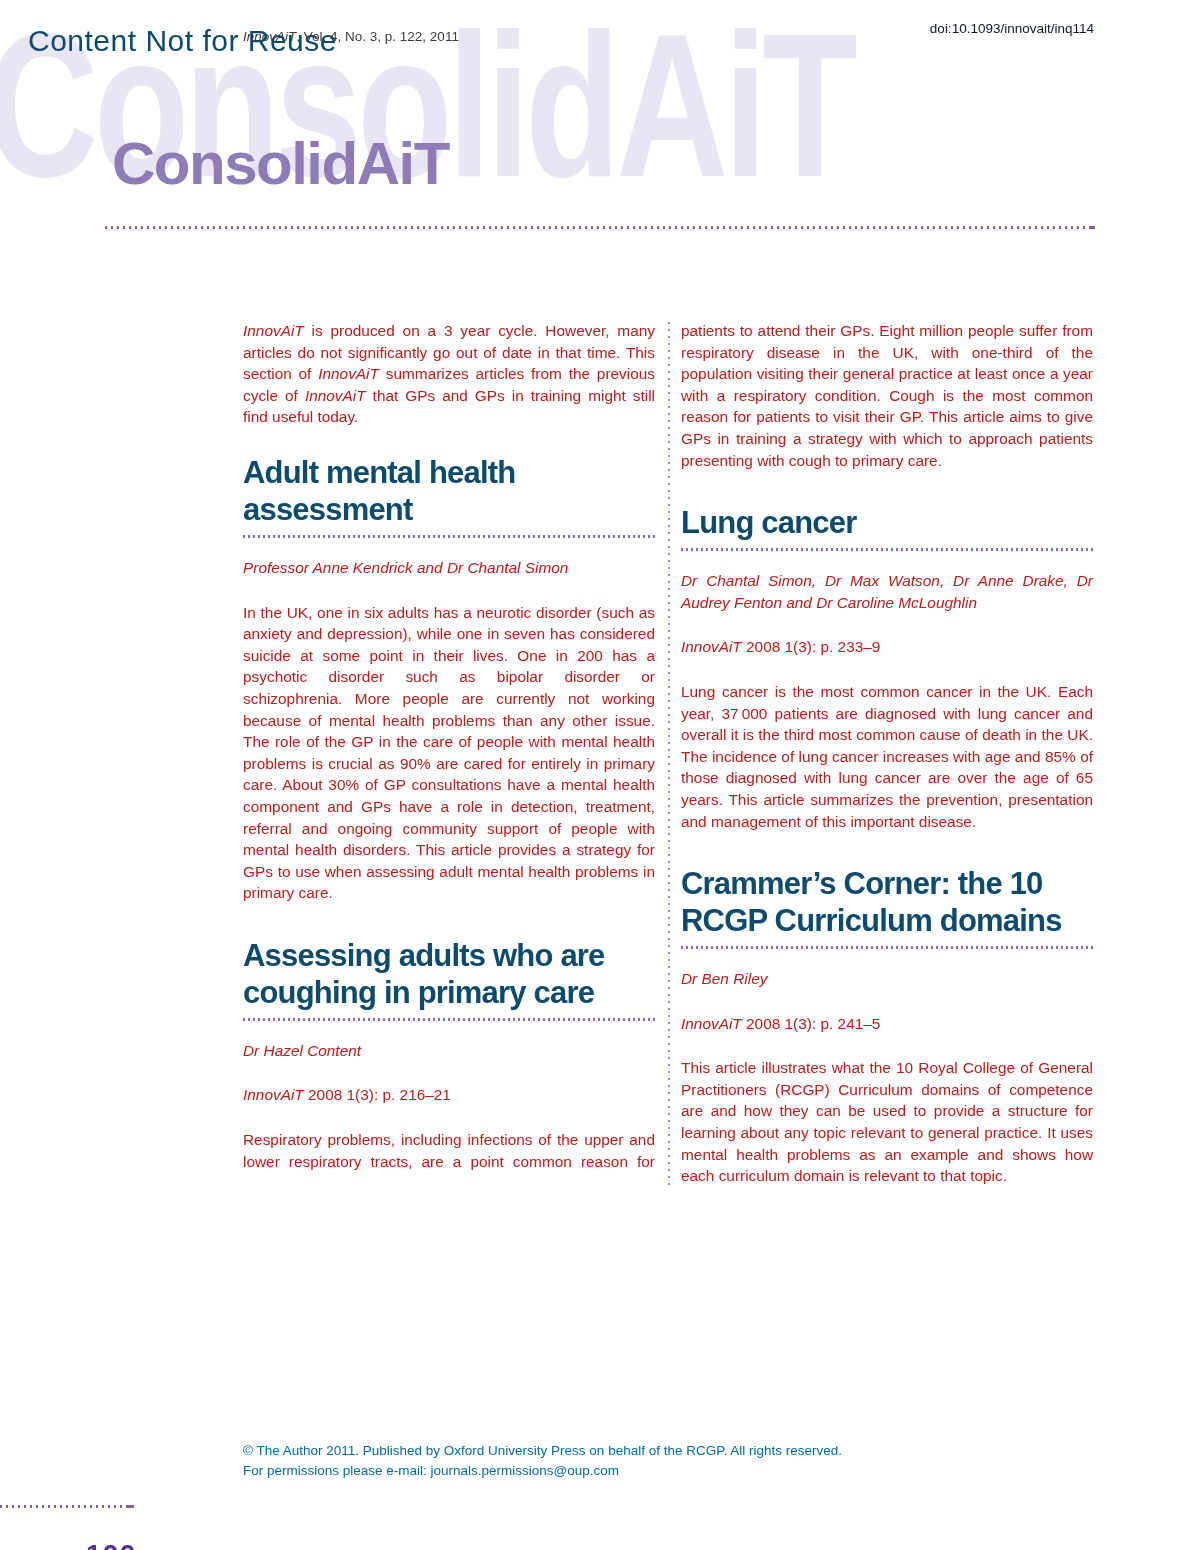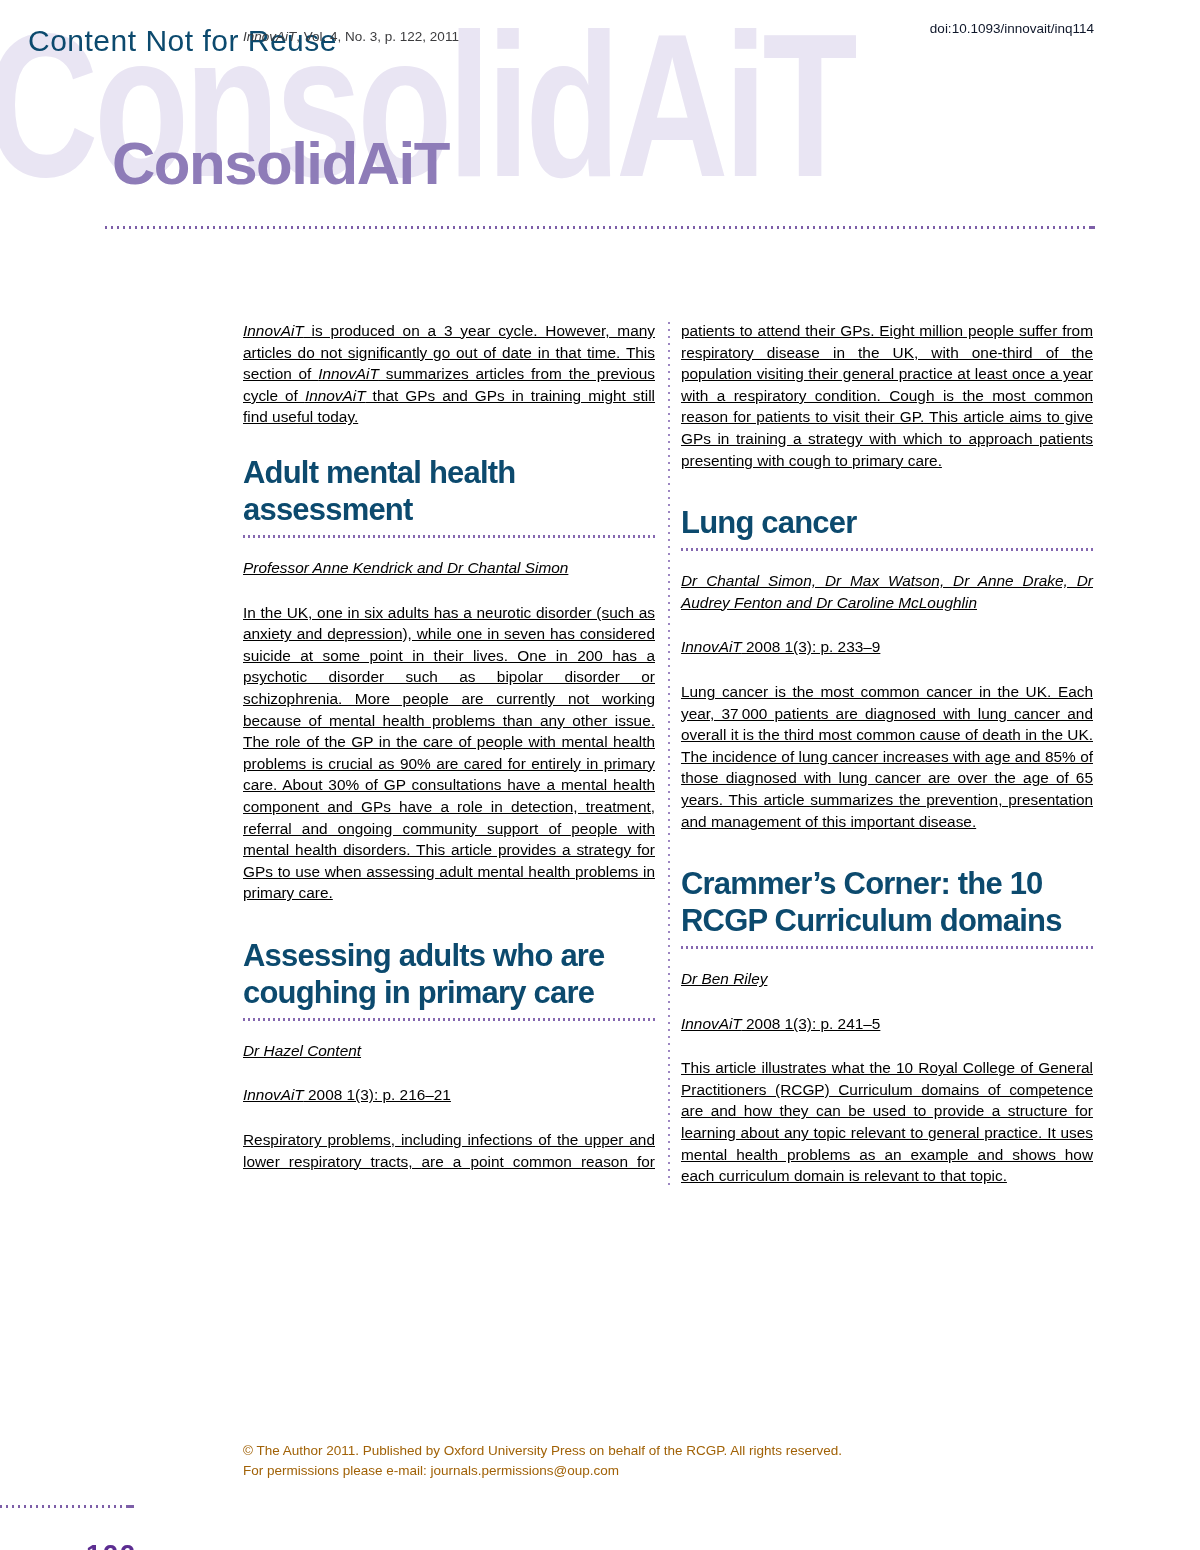--- a/index.html
+++ b/index.html
@@ -103,22 +103,21 @@
     width: 2px;
     margin: 2px 11px 0 13px;
     background: repeating-linear-gradient(to bottom, #9c86c2 0 2.5px, transparent 2.5px 7px);
   }
 
   .content p { margin: 0; }
   .body-text {
     font-size: 15.4px;
     line-height: 21.6px;
     text-align: justify;
-    color: #000000;
-    text-decoration: underline;
+    color: #b91c1c;
   }
   .justify-last { text-align-last: justify; }
 
   .article-heading {
     margin: 33px 0 0 0;
     font-size: 31px;
     line-height: 37px;
     font-weight: bold;
     letter-spacing: -0.8px;
     color: #0c4a6e;
@@ -137,21 +136,21 @@
   .summary { margin-top: 23px !important; }
   em { font-style: italic; }
 
   
   .footer-copyright {
     position: absolute;
     left: 243px;
     top: 1441px;
     font-size: 13.5px;
     line-height: 20px;
-    color: #a16207;
+    color: #0369a1;
   }
   .page-number {
     position: absolute;
     left: 86px;
     top: 1540px;
     font-size: 27px;
     font-weight: bold;
     letter-spacing: 2px;
     color: #5c2d91;
   }

